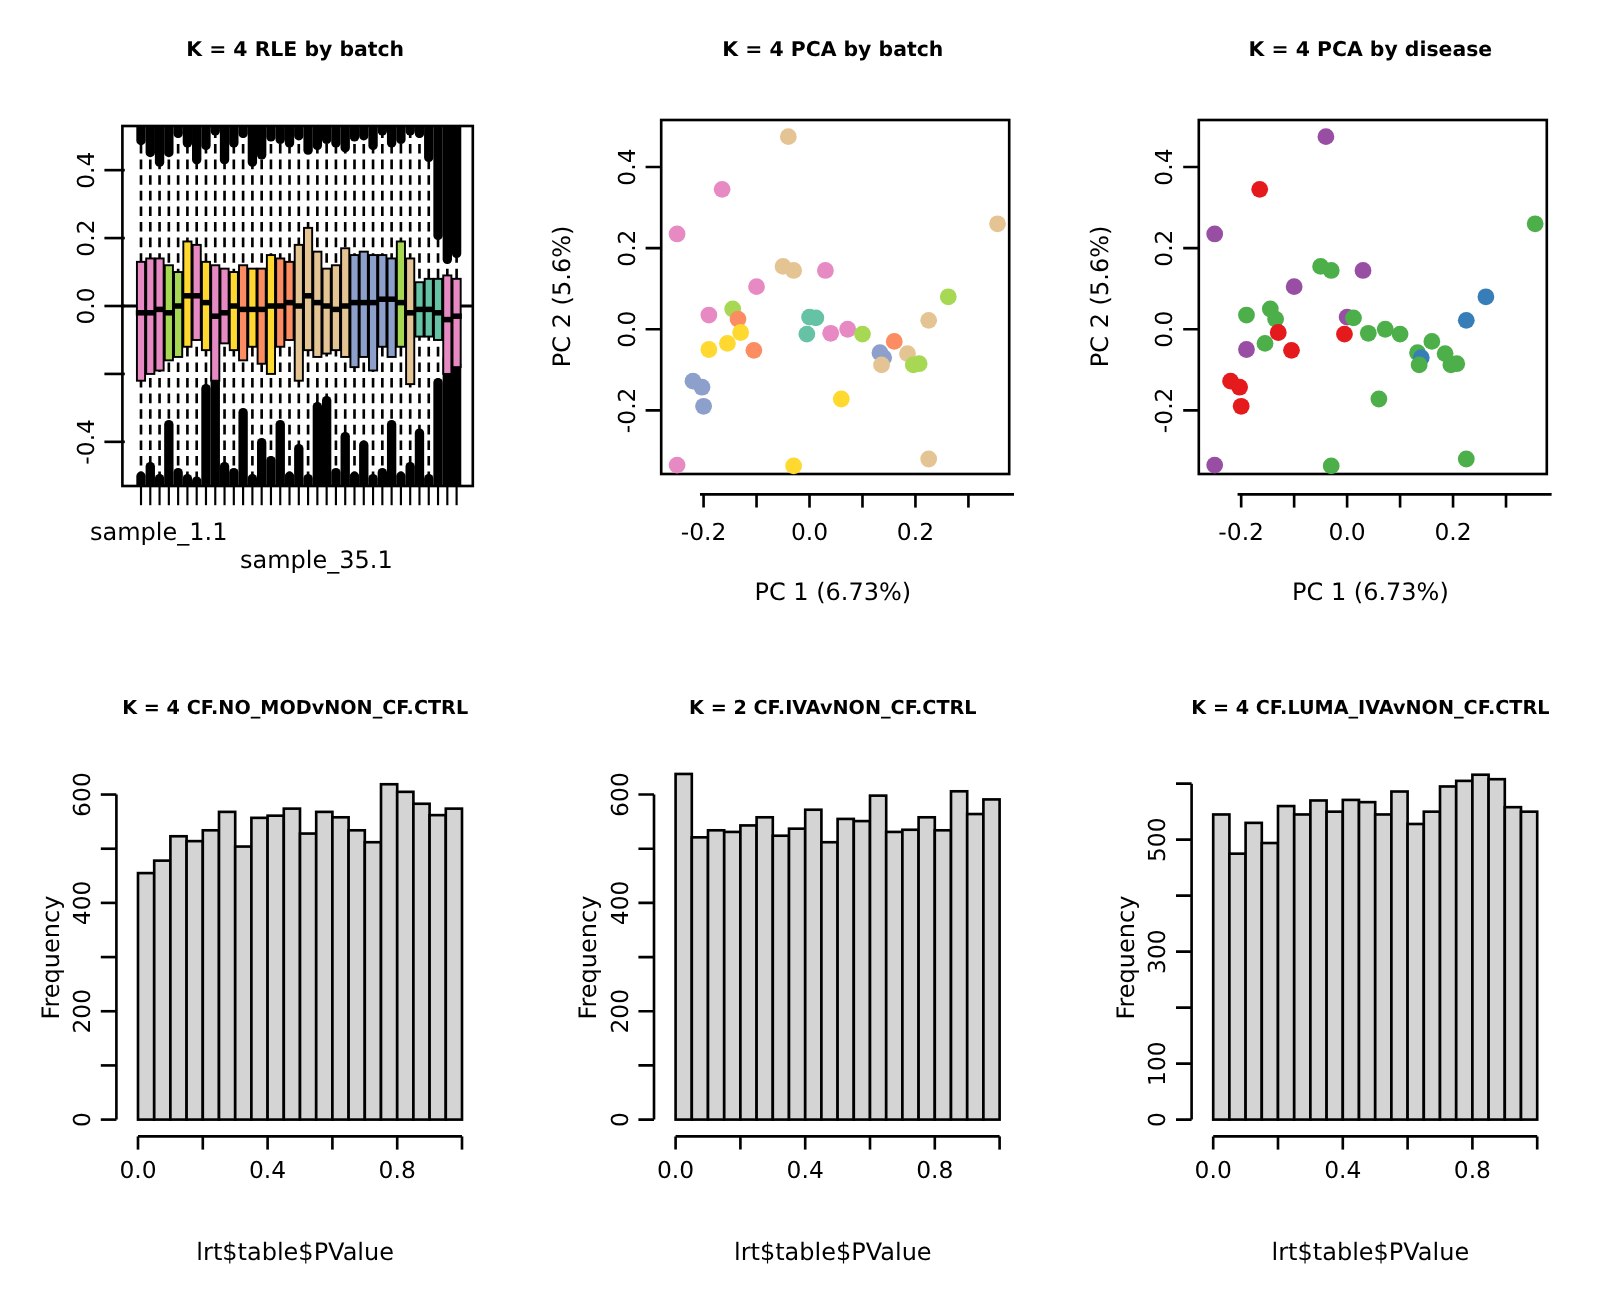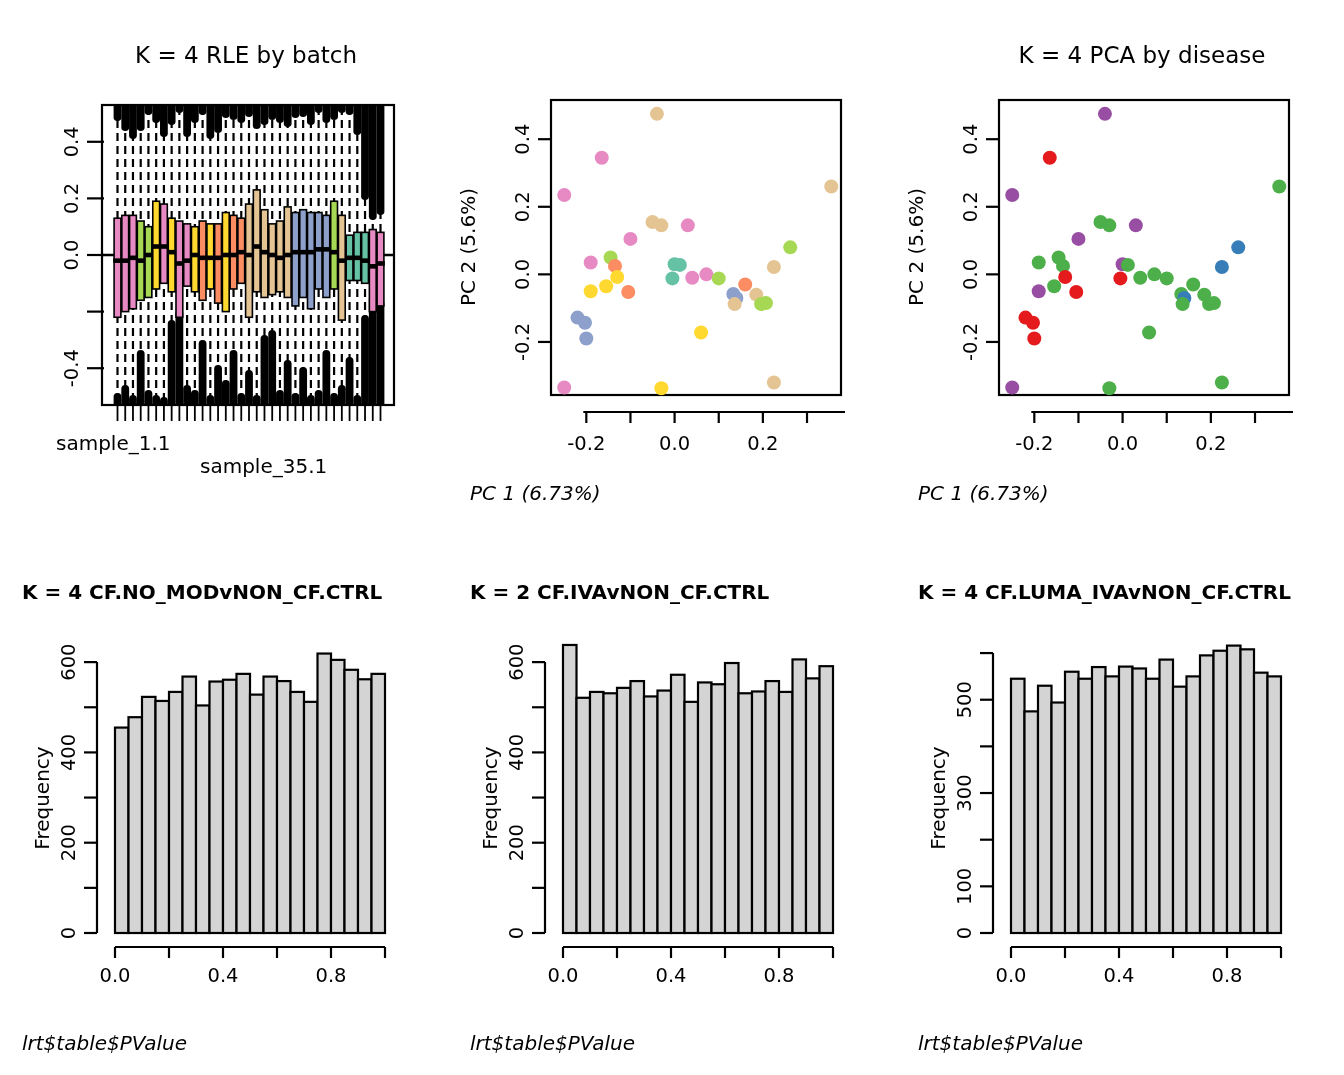--- a/index.html
+++ b/index.html
@@ -1,28 +1,28 @@
 <!DOCTYPE html>
 <html><head>
 <meta charset="utf-8">
 <style>
   html,body{margin:0;padding:0;background:#ffffff;width:1344px;height:1075px;overflow:hidden;}
   body{font-family:"DejaVu Sans","Liberation Sans",sans-serif;color:#000;}
   .grid{display:grid;grid-template-columns:448px 448px 448px;grid-template-rows:540px 535px;width:1344px;height:1075px;}
   .cell{position:relative;width:448px;}
   .plot-svg{position:absolute;left:0;top:0;}
-  .title-lg{position:absolute;left:22px;top:42px;width:448px;text-align:center;
-            font-size:23px;font-weight:normal;white-space:nowrap;}
-  .title-sm{position:absolute;left:22px;top:40px;width:448px;text-align:left;
-            font-size:20px;font-weight:bold;white-space:nowrap;}
+  .title-lg{position:absolute;left:22px;top:32px;width:448px;text-align:center;
+            font-size:17px;font-weight:bold;white-space:nowrap;}
+  .title-sm{position:absolute;left:22px;top:40px;width:448px;text-align:center;
+            font-size:16px;font-weight:bold;white-space:nowrap;}
   .xlab{position:absolute;font-size:20px;white-space:nowrap;}
-  .xlab-center{left:22px;width:448px;font-style:italic;}
+  .xlab-center{left:22px;width:448px;text-align:center;}
   .ylab{position:absolute;font-size:20px;white-space:nowrap;
         transform:translate(-50%,-50%) rotate(-90deg);}
-  .rle-xlab1{left:56px;top:431px;}
+  .rle-xlab1{left:75px;top:431px;}
   .rle-xlab2{left:200px;top:454px;}
   .pca-xlab{top:481px;}
   .hist-xlab{top:491px;}
 </style>
 </head>
 <body>
 
 <div class="grid">
 
   <div class="cell">
@@ -253,20 +253,21 @@
         <line x1="357.2941176470588" y1="405" x2="357.2941176470588" y2="421" stroke="#000" stroke-width="1.8"></line>
         <line x1="365.02941176470586" y1="405" x2="365.02941176470586" y2="421" stroke="#000" stroke-width="1.8"></line>
         <line x1="372.7647058823529" y1="405" x2="372.7647058823529" y2="421" stroke="#000" stroke-width="1.8"></line>
         <line x1="380.5" y1="405" x2="380.5" y2="421" stroke="#000" stroke-width="1.8"></line>
       </svg>
     <div class="xlab rle-xlab1">sample_1.1</div>
     <div class="xlab rle-xlab2">sample_35.1</div>
   </div>
 
   <div class="cell">
+    <div class="title-lg">K = 4 PCA by batch</div>
     <svg class="plot-svg" width="448" height="540">
         <rect x="103" y="100" width="290" height="295" fill="none" stroke="#000" stroke-width="2.2"></rect>
         <g>
           <circle cx="208.93607305936075" cy="113.85452462772052" r="7" fill="#E5C494"></circle>
           <circle cx="153.76103500761036" cy="157.7835051546392" r="7" fill="#E78AC3"></circle>
           <circle cx="116.24200913242011" cy="194.95418098510882" r="7" fill="#E78AC3"></circle>
           <circle cx="383.28919330289193" cy="186.50630011454754" r="7" fill="#E5C494"></circle>
           <circle cx="204.52207001522072" cy="221.98739977090491" r="7" fill="#E5C494"></circle>
           <circle cx="213.35007610350075" cy="225.36655211912944" r="7" fill="#E5C494"></circle>
           <circle cx="239.83409436834097" cy="225.36655211912944" r="7" fill="#E78AC3"></circle>

